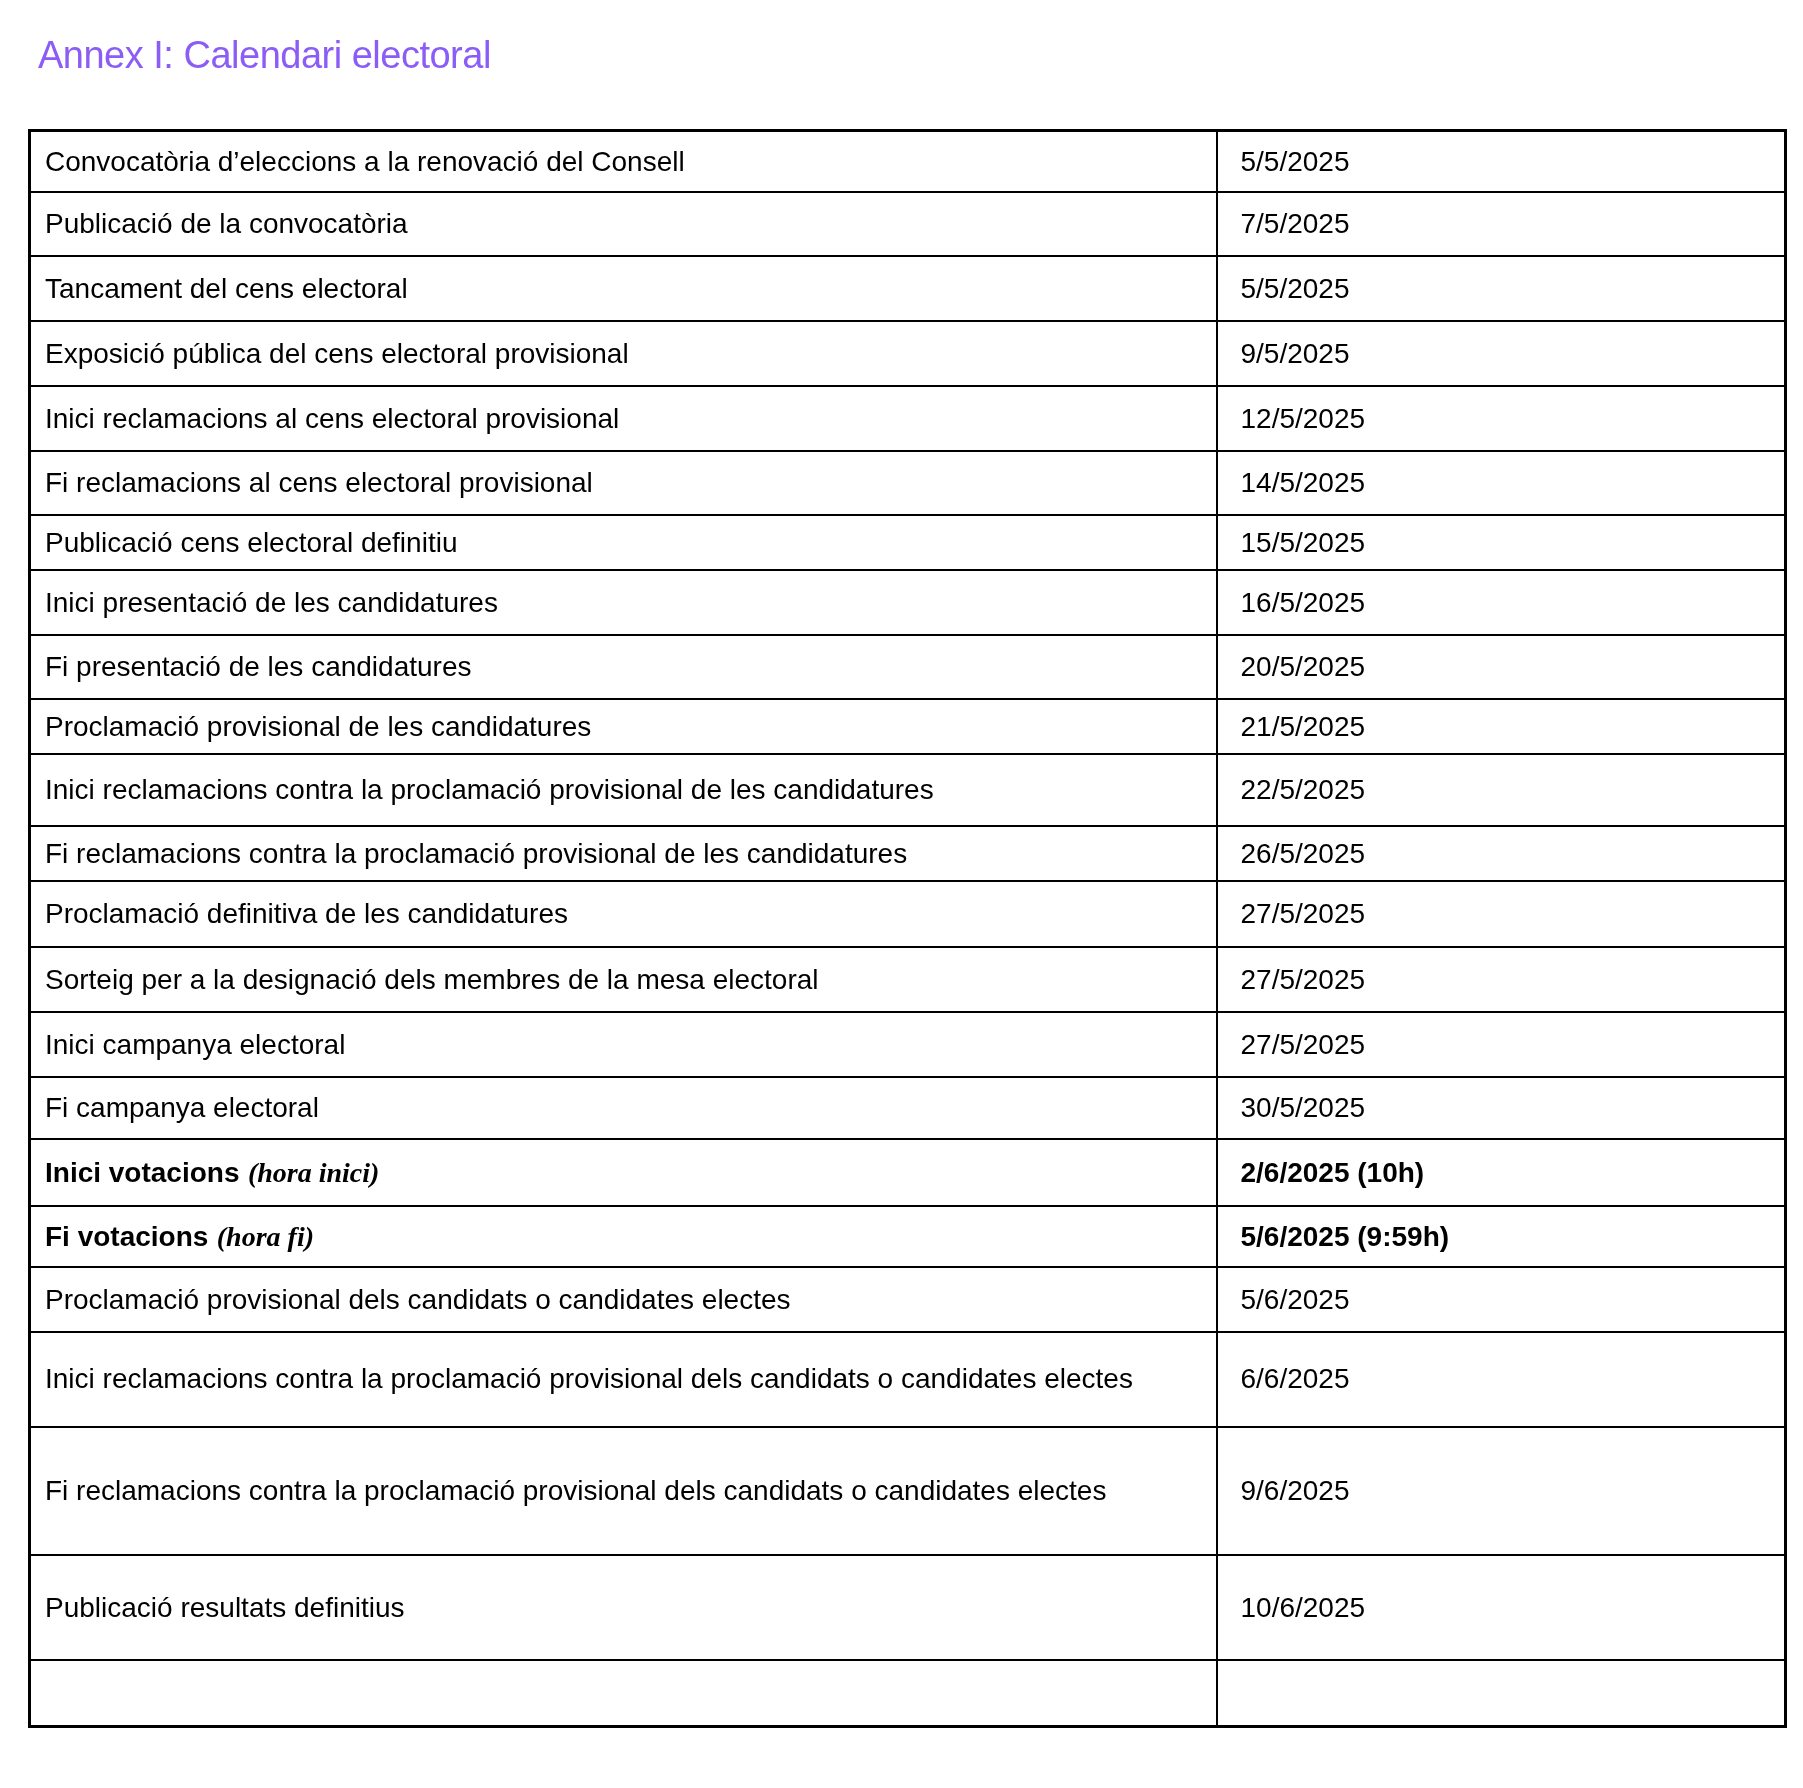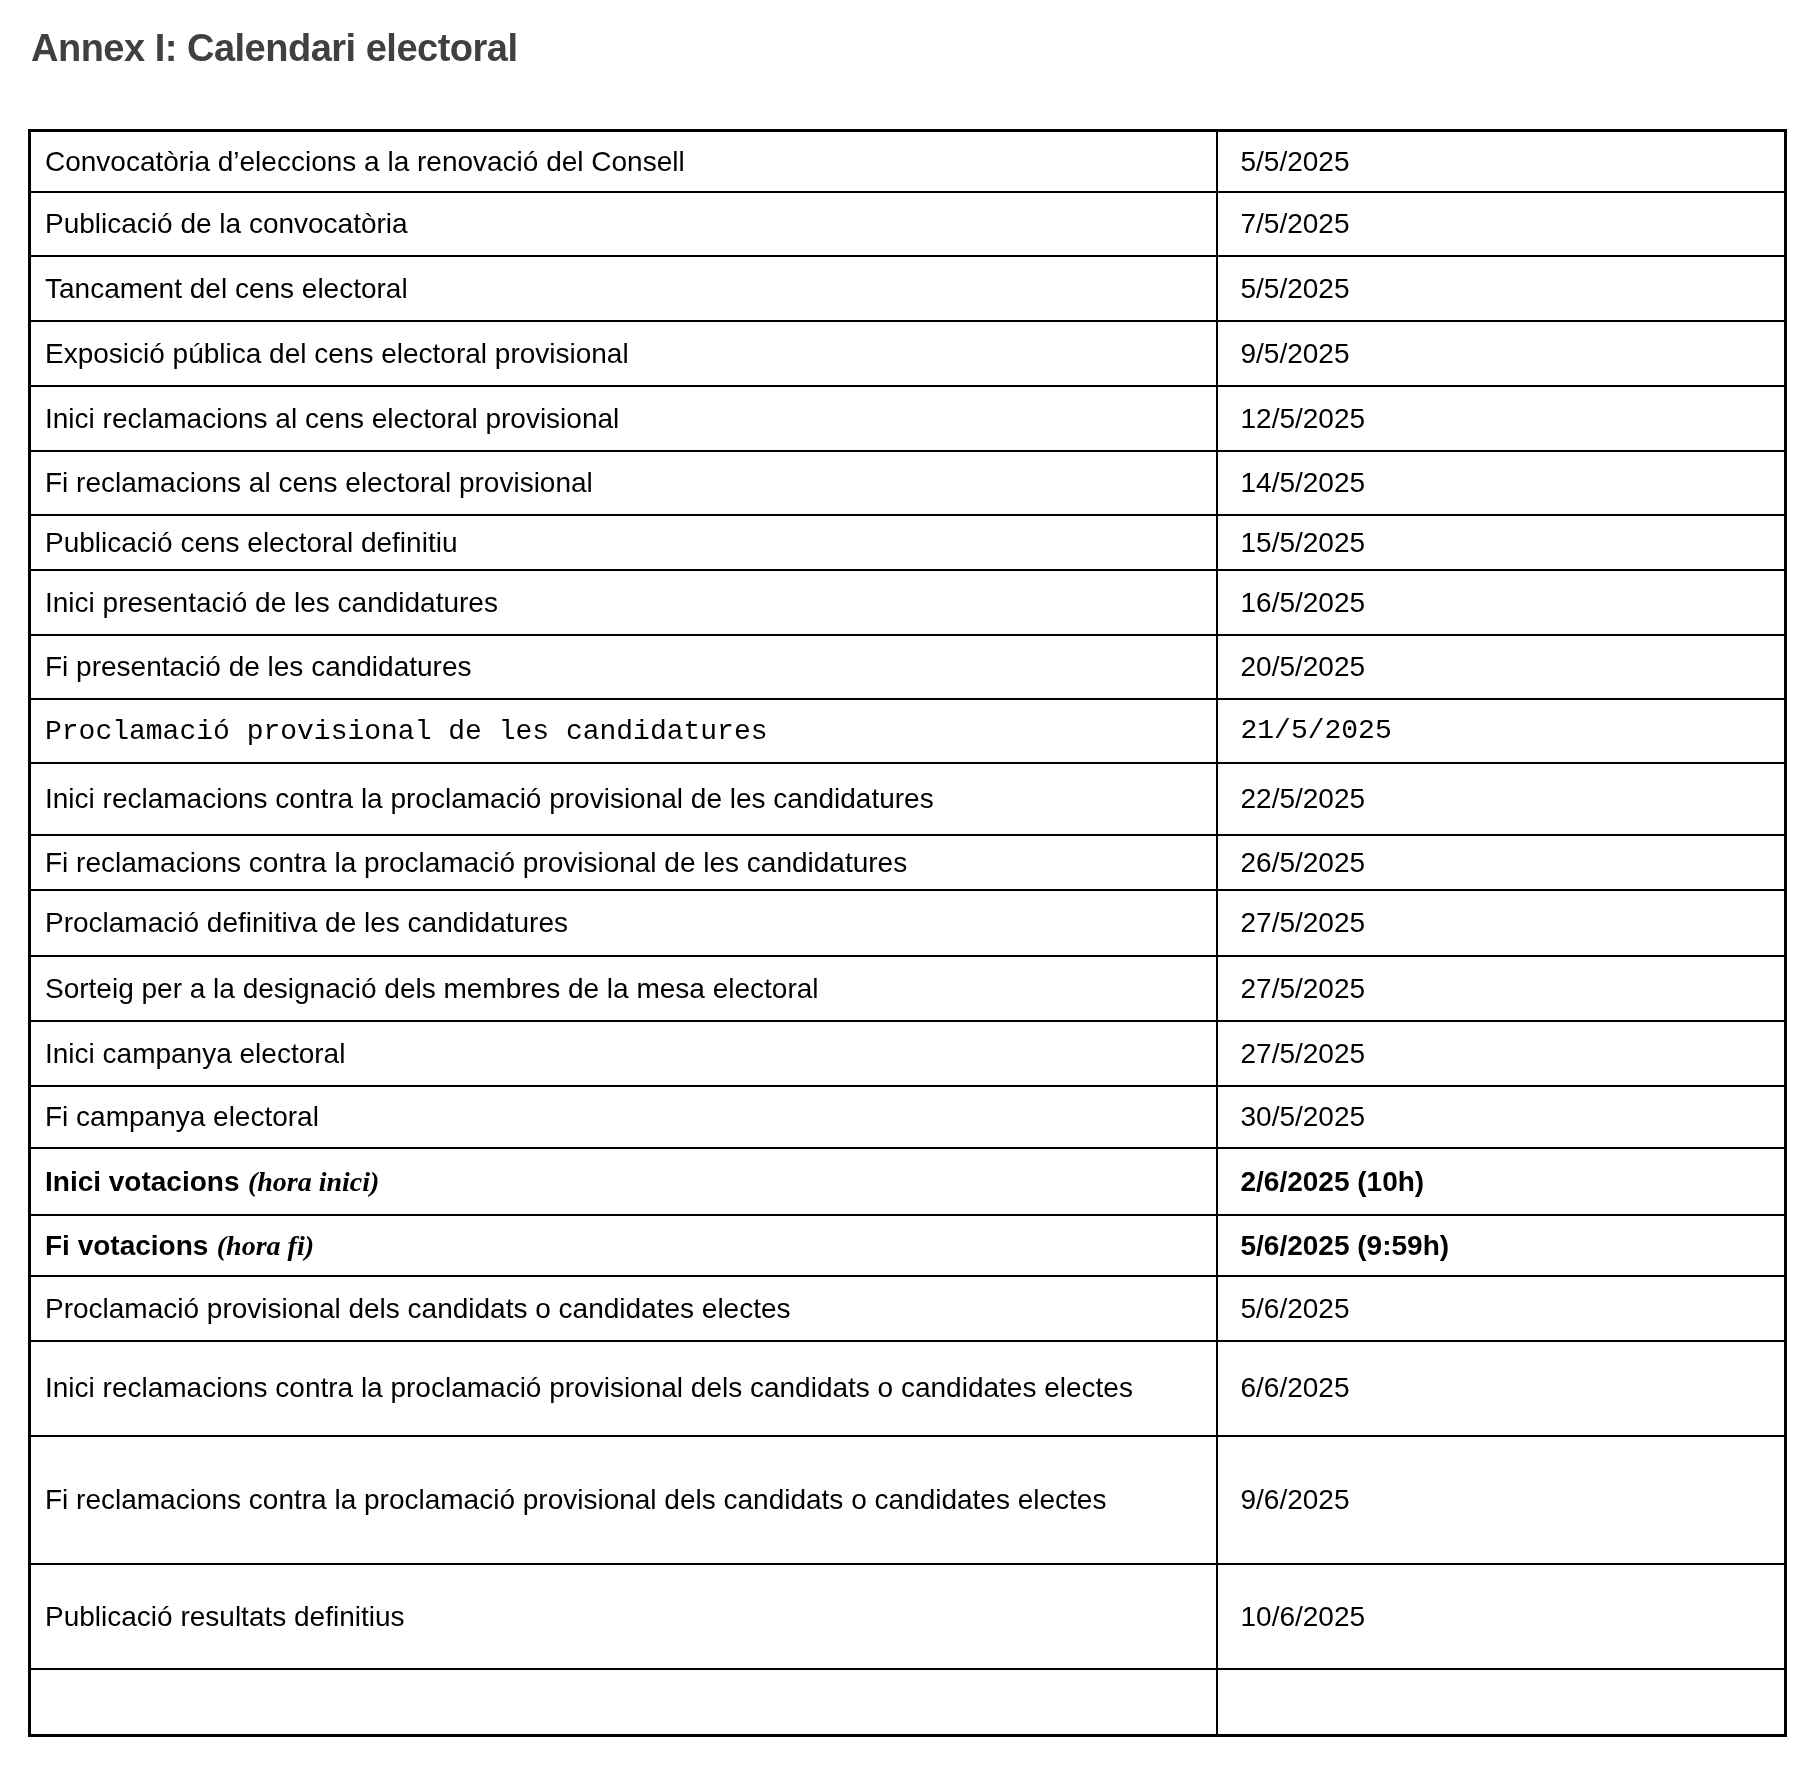--- a/index.html
+++ b/index.html
@@ -13,25 +13,25 @@
     height: 1788px;
     background: #ffffff;
     font-family: "Liberation Sans", sans-serif;
     color: #000000;
     overflow: hidden;
   }
   #doc-title {
     position: absolute;
     left: 22px;
     top: 18px;
-    margin: 9px;
+    margin: 16px;
     font-size: 38px;
-    font-weight: 700;
+    font-weight: 400;
     letter-spacing: -0.5px;
-    color: #404040;
+    color: #8b5cf6;
   }
   #cal-table {
     position: absolute;
     left: 28px;
     top: 129px;
     width: 1756px;
     border-collapse: collapse;
     table-layout: fixed;
     border: 3px solid #000000;
     font-size: 28px;
@@ -117,21 +117,21 @@
           <td class="dt">15/5/2025</td>
         </tr>
         <tr style="height: 65px;">
           <td class="ev"><span>Inici presentació de les candidatures</span><span class="ev-note"></span></td>
           <td class="dt">16/5/2025</td>
         </tr>
         <tr style="height: 64px;">
           <td class="ev"><span>Fi presentació de les candidatures</span><span class="ev-note"></span></td>
           <td class="dt">20/5/2025</td>
         </tr>
-        <tr style="height: 64px; font-family: Liberation Mono, monospace;">
+        <tr style="height: 55px;">
           <td class="ev"><span>Proclamació provisional de les candidatures</span><span class="ev-note"></span></td>
           <td class="dt">21/5/2025</td>
         </tr>
         <tr class="v-top" style="height: 72px;">
           <td class="ev"><span>Inici reclamacions contra la proclamació provisional de les candidatures</span><span class="ev-note"></span></td>
           <td class="dt">22/5/2025</td>
         </tr>
         <tr class="v-top" style="height: 55px;">
           <td class="ev"><span>Fi reclamacions contra la proclamació provisional de les candidatures</span><span class="ev-note"></span></td>
           <td class="dt">26/5/2025</td>

